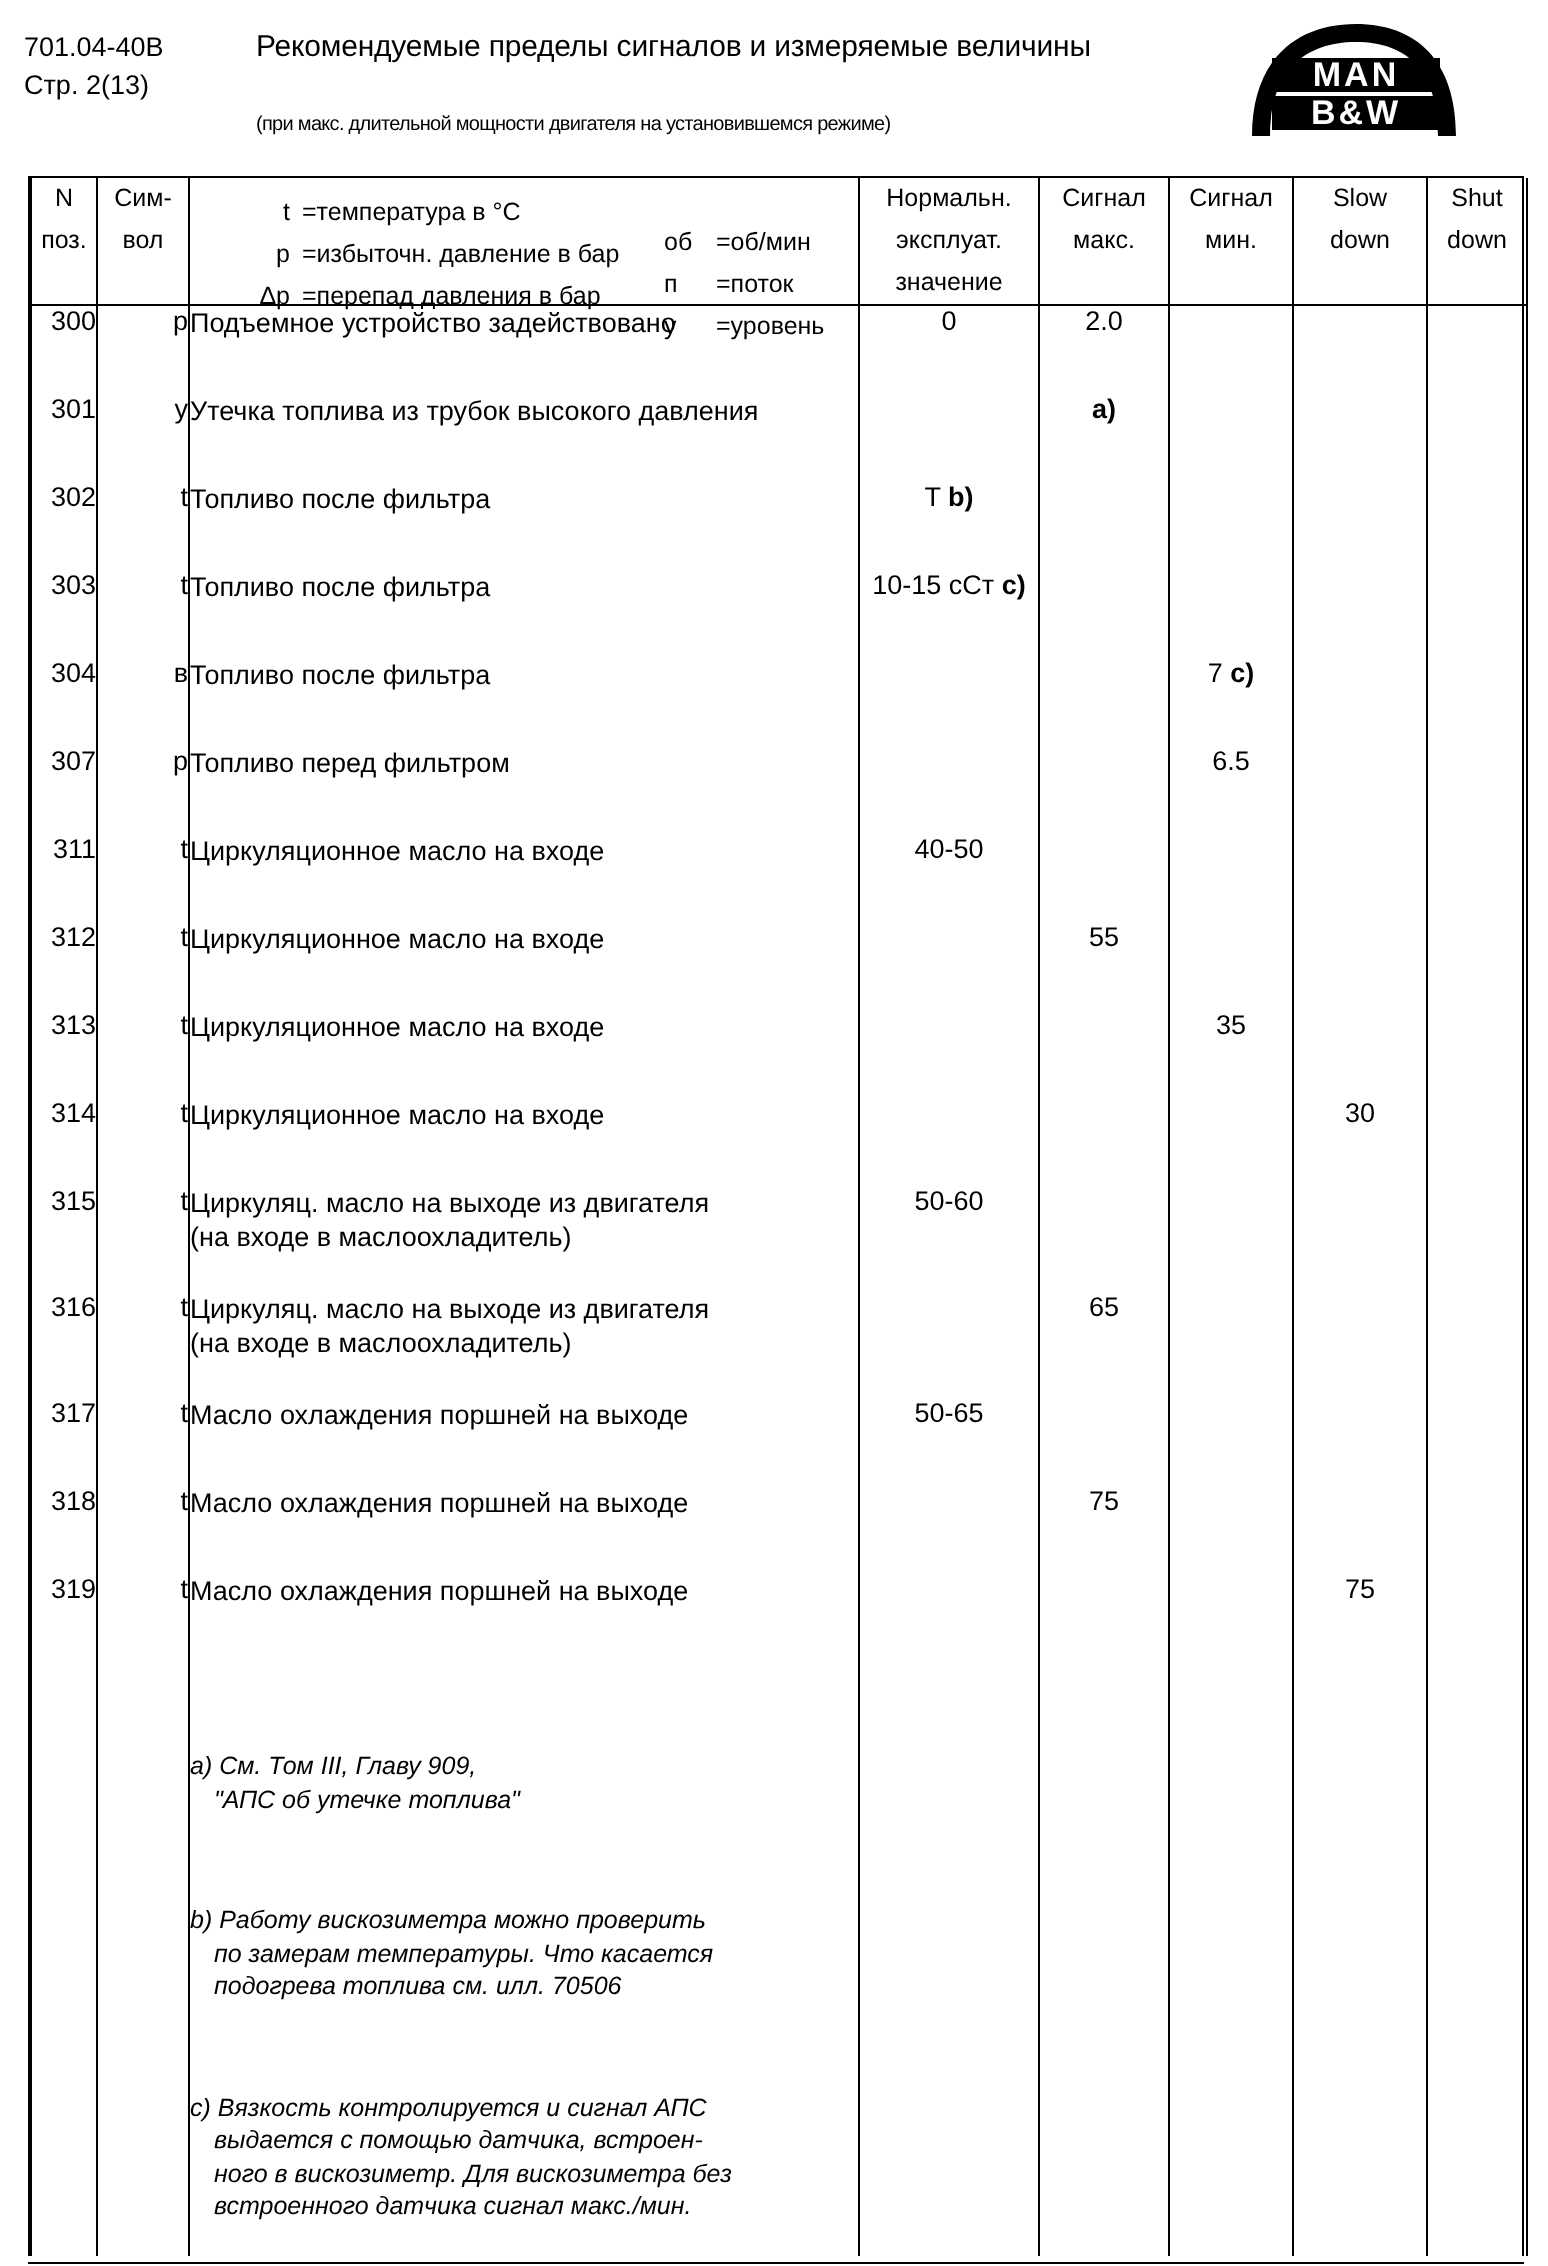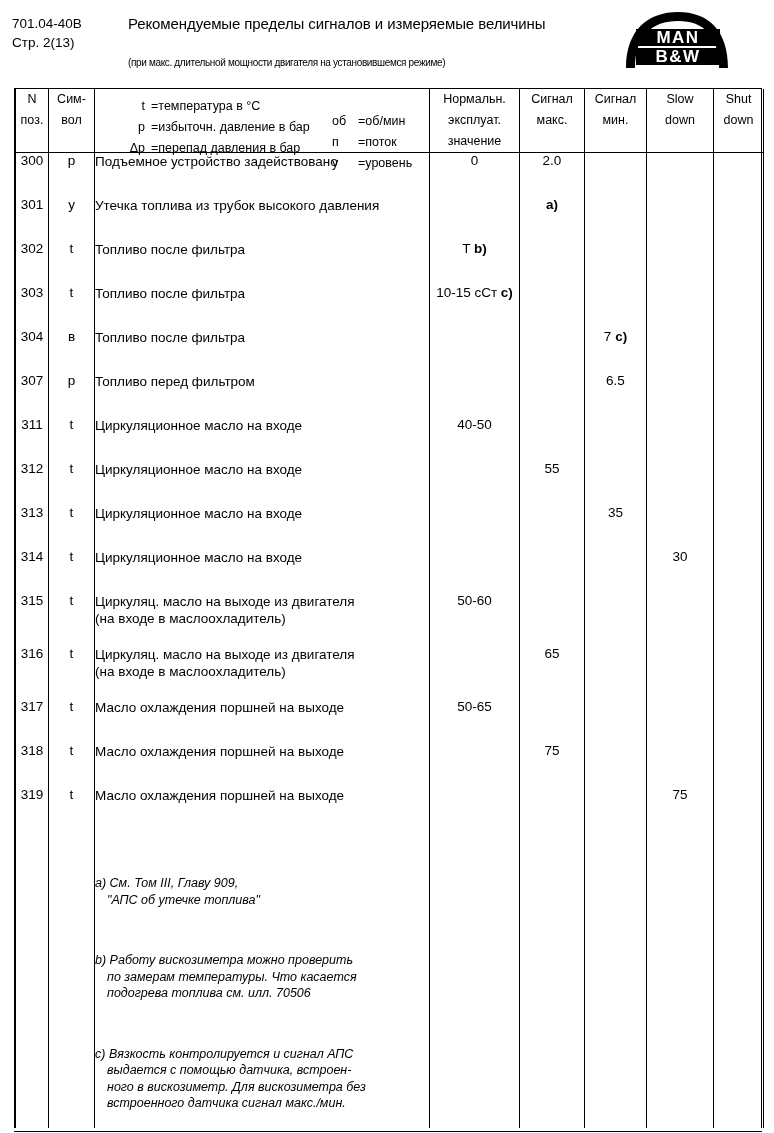--- a/index.html
+++ b/index.html
@@ -135,21 +135,21 @@
     display: inline-block;
     width: 26px;
     text-align: left;
   }
 
   
   .brow td {
     height: 44px;
   }
   .cell-n, .cell-sym {
-    text-align: center;
+    text-align: right;
     font-size: 13.5px;
     padding-top: 11px;
   }
   .cell-desc {
     font-size: 13.5px;
     padding: 11px 0 0 18px;
     line-height: 17px;
   }
   .cell-val {
     text-align: center;

